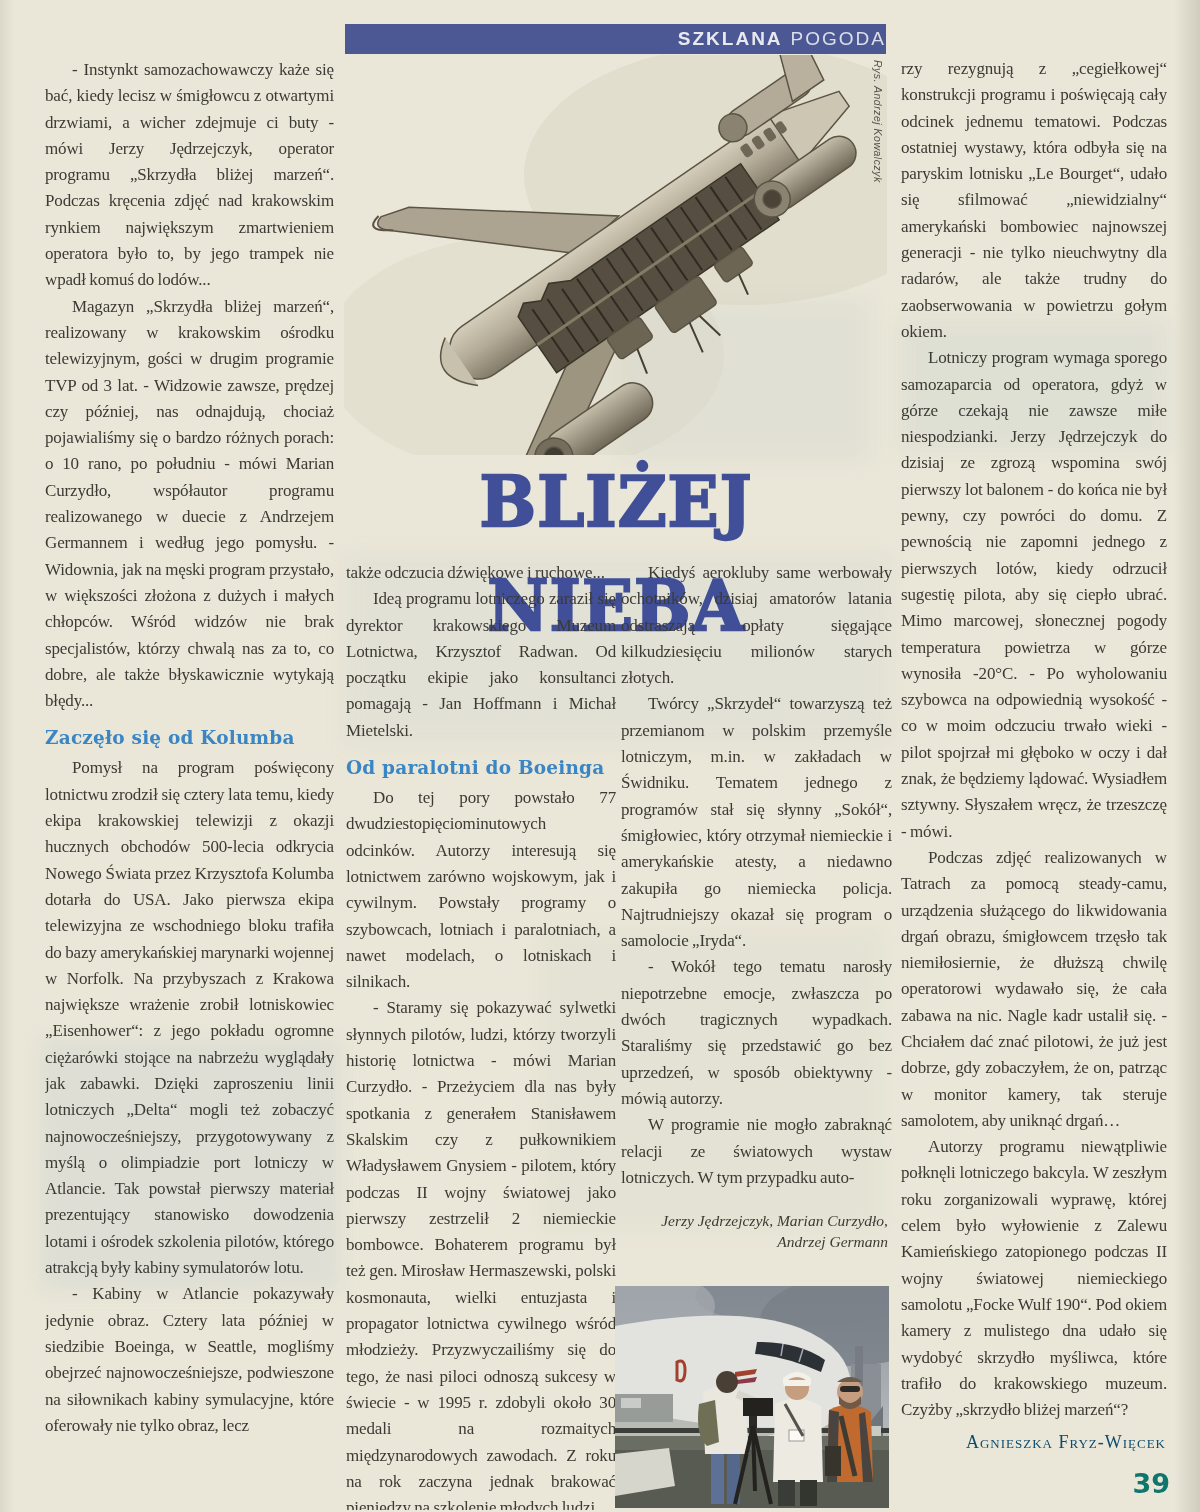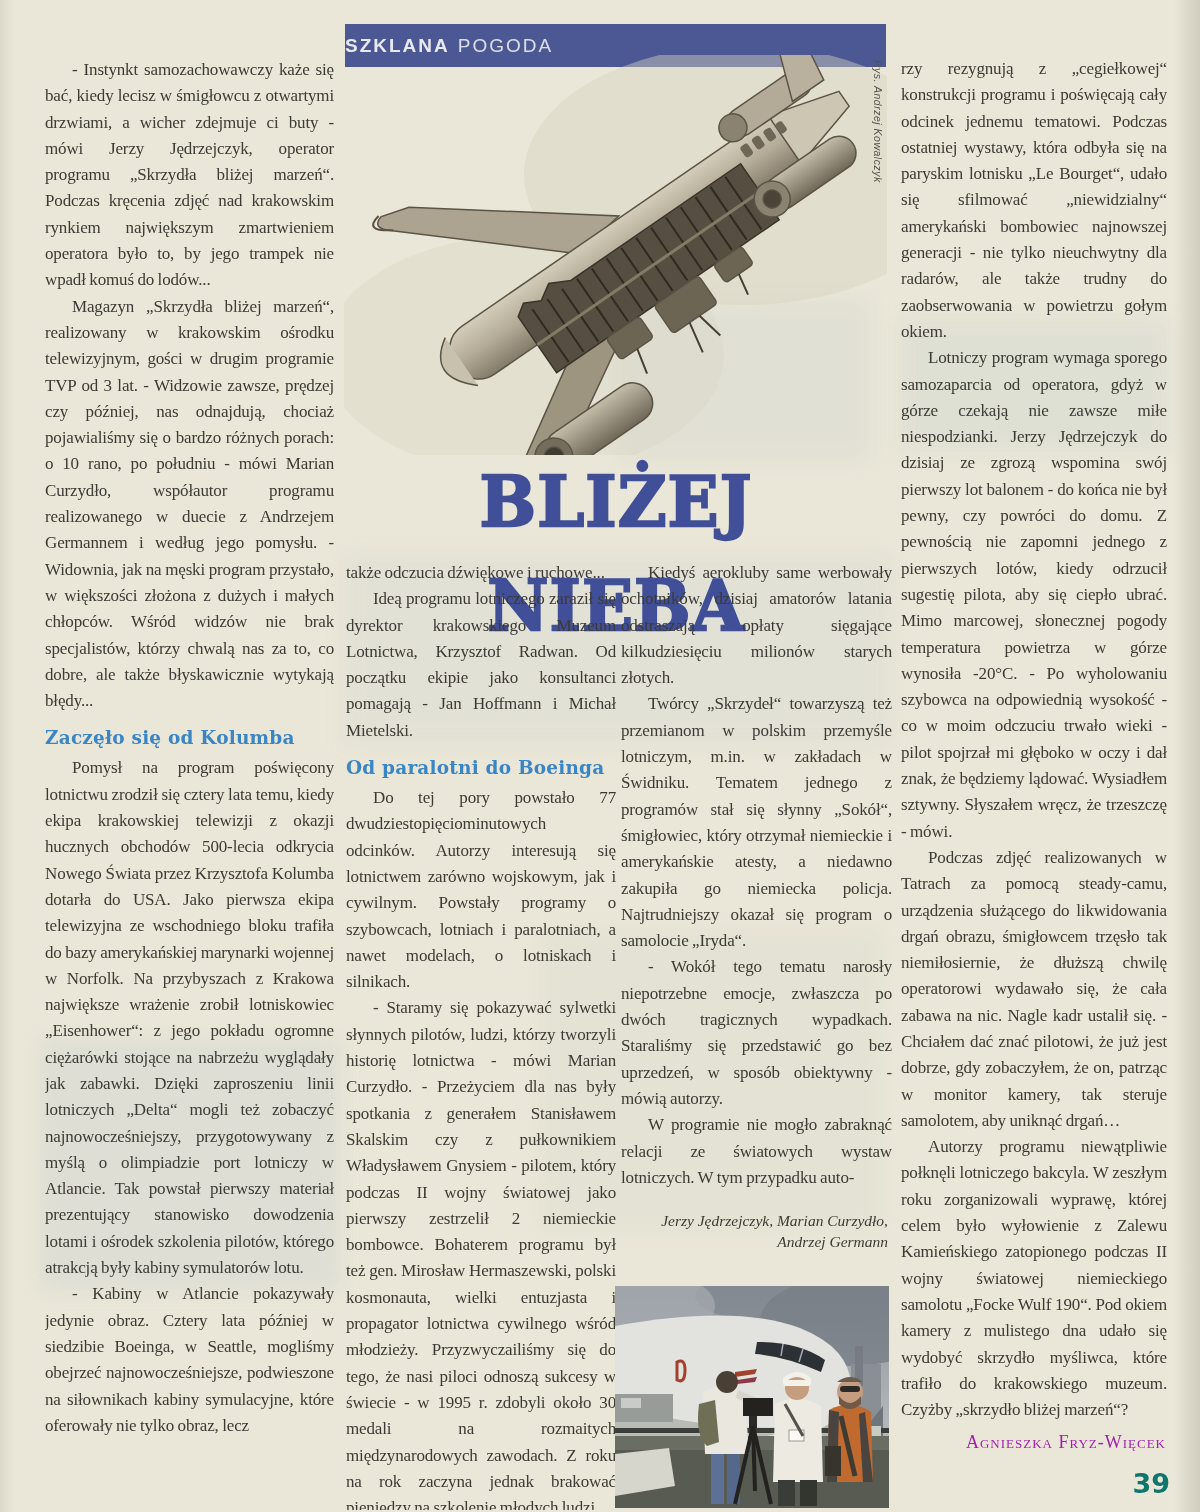--- a/index.html
+++ b/index.html
@@ -14,42 +14,42 @@
     background:linear-gradient(to right,rgba(0,0,0,0),rgba(90,85,70,.18));pointer-events:none;}
   .edge-left{position:absolute;top:0;left:0;width:14px;height:1512px;
     background:linear-gradient(to left,rgba(0,0,0,0),rgba(90,85,70,.10));pointer-events:none;}
 
   .colbox{position:absolute;overflow:hidden;text-align:justify;}
   .bp{margin:0;font-size:17px;line-height:26.3px;letter-spacing:-0.15px;word-spacing:-0.6px;hyphens:auto;}
   .ind{text-indent:27px;}
   .bh{margin:12px 0 5px;font-family:"DejaVu Serif",serif;font-weight:bold;
       font-size:18.5px;line-height:24px;color:#3a86c4;letter-spacing:.2px;text-align:left;}
 
-  #header-bar{position:absolute;left:345px;top:24px;width:541px;height:43px;
-    background:#4c5894;display:flex;align-items:center;justify-content:flex-start;
+  #header-bar{position:absolute;left:345px;top:24px;width:541px;height:30px;
+    background:#4c5894;display:flex;align-items:center;justify-content:flex-end;
     font-family:"Liberation Sans",sans-serif;color:#e8e9ef;font-size:19px;letter-spacing:2px;}
   #header-bar .hb-bold{font-weight:bold;margin-right:8px;}
   #header-bar .hb-light{font-weight:normal;opacity:.92;}
 
   #article-title{position:absolute;left:340px;top:452px;width:552px;height:102px;
     font-family:"DejaVu Serif",serif;font-weight:bold;font-size:67px;line-height:100px;
     color:#404f97;text-align:center;letter-spacing:1px;
     -webkit-text-stroke:2.2px #404f97;transform:scaleY(1.04);}
 
   #illustration{position:absolute;left:344px;top:55px;width:543px;height:400px;}
   #ill-credit{position:absolute;left:872px;top:60px;height:210px;
     writing-mode:vertical-rl;font-family:"Liberation Sans",sans-serif;font-style:italic;
     font-size:10.5px;color:#56524a;letter-spacing:.5px;}
 
   #photo-caption{position:absolute;left:618px;top:1210px;width:270px;
     font-style:italic;font-size:15.5px;line-height:21px;text-align:right;color:#3c3a34;}
   #photo{position:absolute;left:615px;top:1286px;width:274px;height:222px;}
 
   #author-name{position:absolute;left:898px;top:1432px;width:268px;text-align:right;
-    font-variant:small-caps;font-size:18px;letter-spacing:1px;color:#a21caf;}
+    font-variant:small-caps;font-size:18px;letter-spacing:1px;color:#0c4a6e;}
   #page-number{position:absolute;right:30px;top:1468px;
     font-family:"DejaVu Sans",sans-serif;font-weight:800;font-size:27px;color:#0f766e;}
 </style>
 </head>
 <body>
 
 <div id="page">
 
   <div class="patch" style="left:40px;top:1040px;width:300px;height:250px;background:rgba(150,170,190,.14);"></div>
   <div class="patch" style="left:345px;top:555px;width:545px;height:190px;background:rgba(150,170,190,.09);"></div>

